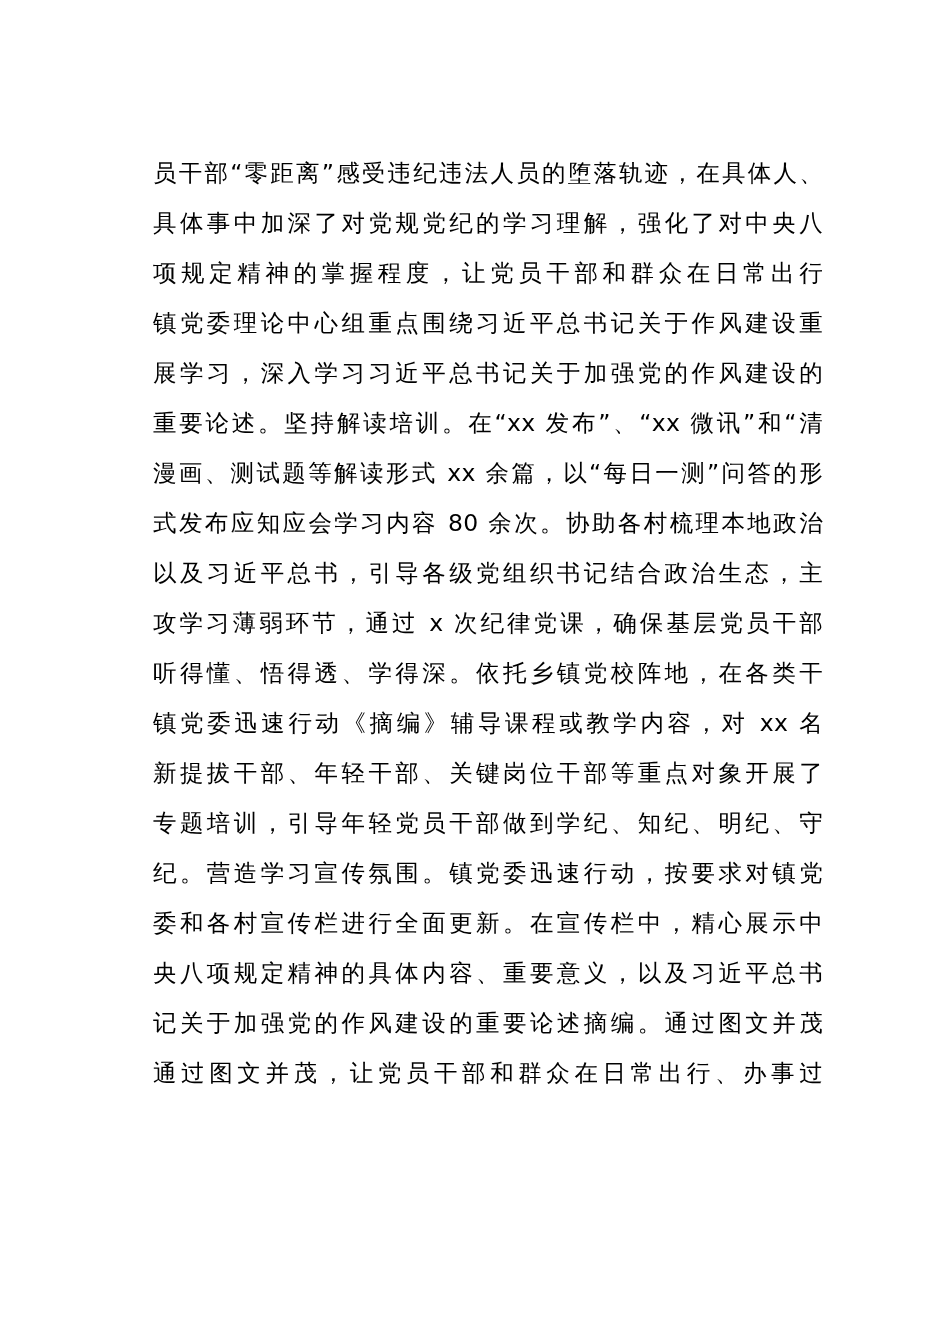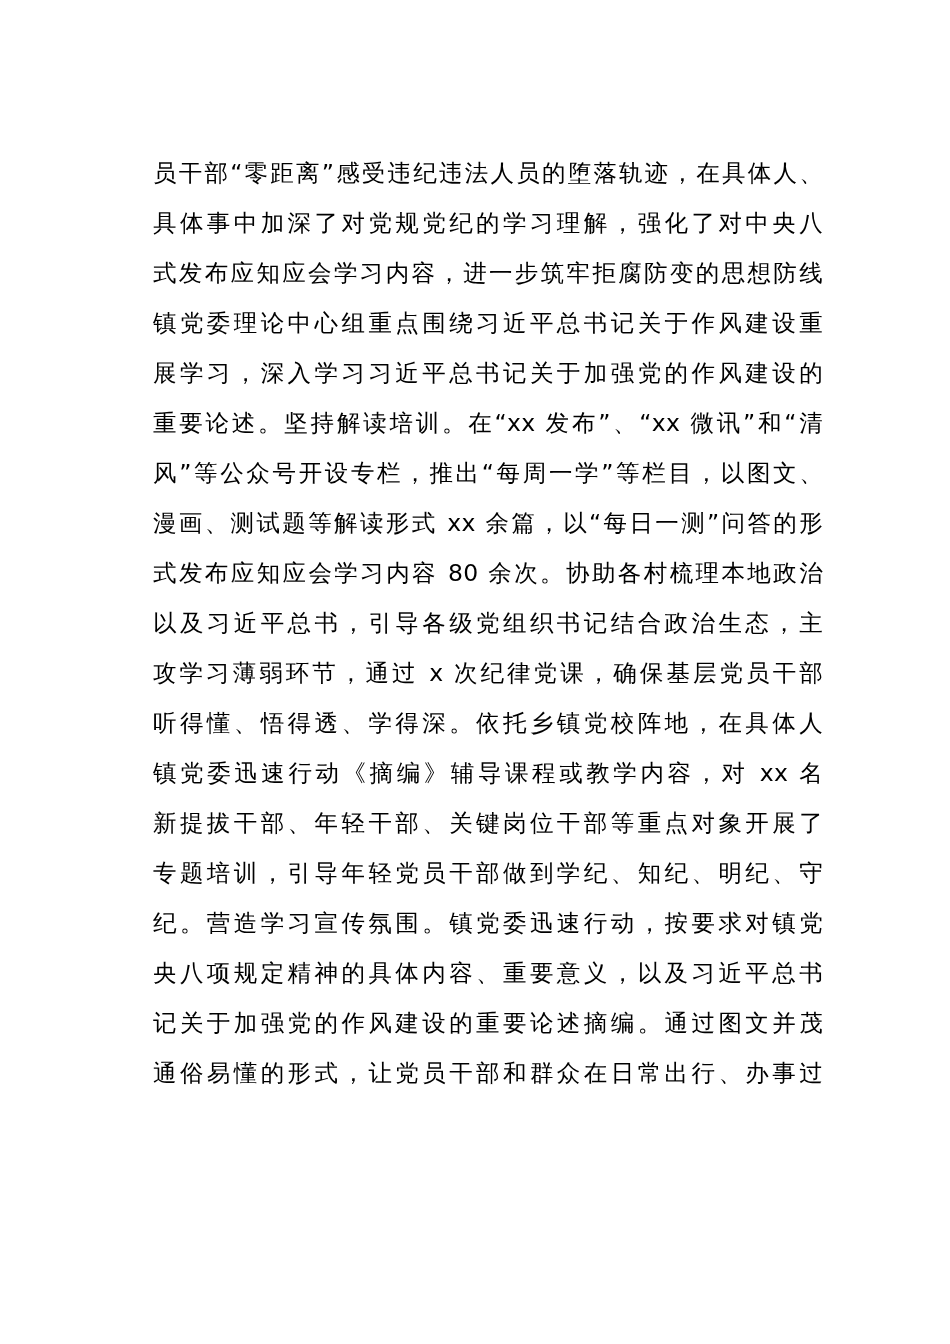--- a/index.html
+++ b/index.html
@@ -42,31 +42,31 @@
       text-align-last: justify;
     }
   </style>
 </head>
 <body>
 
 <div class="page">
   <div class="body-text">
     <span class="line">员干部“零距离”感受违纪违法人员的堕落轨迹，在具体人、</span>
     <span class="line">具体事中加深了对党规党纪的学习理解，强化了对中央八</span>
-    <span class="line">式发布应知应会学习内容，进一步筑牢拒腐防变的思想防线</span>
+    <span class="line">项规定精神的掌握程度，让党员干部和群众在日常出行</span>
     <span class="line">镇党委理论中心组重点围绕习近平总书记关于作风建设重</span>
     <span class="line">展学习，深入学习习近平总书记关于加强党的作风建设的</span>
     <span class="line">重要论述。坚持解读培训。在“xx 发布”、“xx 微讯”和“清</span>
-    <span class="line">风”等公众号开设专栏，推出“每周一学”等栏目，以图文、</span>
     <span class="line">漫画、测试题等解读形式 xx 余篇，以“每日一测”问答的形</span>
     <span class="line">式发布应知应会学习内容 80 余次。协助各村梳理本地政治</span>
     <span class="line">以及习近平总书，引导各级党组织书记结合政治生态，主</span>
     <span class="line">攻学习薄弱环节，通过 x 次纪律党课，确保基层党员干部</span>
-    <span class="line">听得懂、悟得透、学得深。依托乡镇党校阵地，在具体人</span>
+    <span class="line">听得懂、悟得透、学得深。依托乡镇党校阵地，在各类干</span>
     <span class="line">镇党委迅速行动《摘编》辅导课程或教学内容，对 xx 名</span>
     <span class="line">新提拔干部、年轻干部、关键岗位干部等重点对象开展了</span>
     <span class="line">专题培训，引导年轻党员干部做到学纪、知纪、明纪、守</span>
     <span class="line">纪。营造学习宣传氛围。镇党委迅速行动，按要求对镇党</span>
+    <span class="line">委和各村宣传栏进行全面更新。在宣传栏中，精心展示中</span>
     <span class="line">央八项规定精神的具体内容、重要意义，以及习近平总书</span>
     <span class="line">记关于加强党的作风建设的重要论述摘编。通过图文并茂</span>
-    <span class="line">通俗易懂的形式，让党员干部和群众在日常出行、办事过</span>
+    <span class="line">通过图文并茂，让党员干部和群众在日常出行、办事过</span>
   </div>
 </div>
 
 </body></html>

